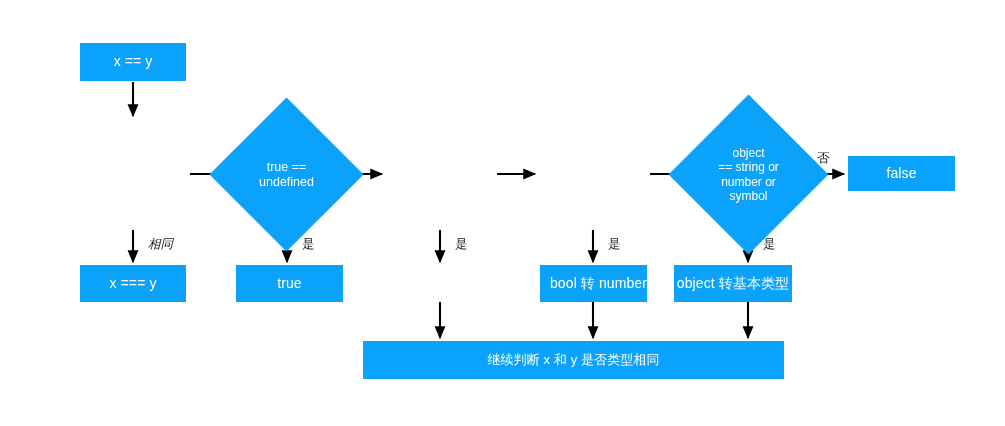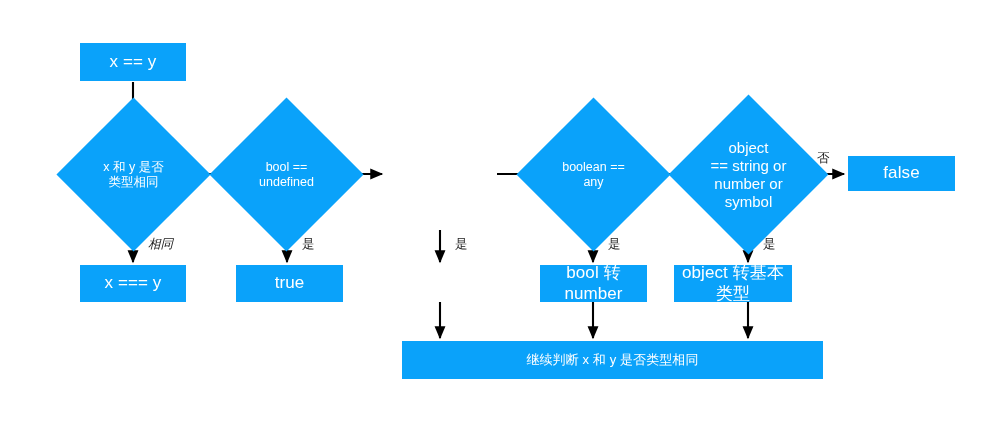--- a/index.html
+++ b/index.html
@@ -30,21 +30,21 @@
     display: flex;
     align-items: center;
     justify-content: center;
     color: #ffffff;
     text-align: center;
     line-height: 1.22;
     letter-spacing: 0.1px;
   }
   .box {
     background: #0aa2fa;
-    font-size: 17px;
+    font-size: 14px;
   }
   .box.wide {
     font-size: 13px;
   }
   .diamond-wrap {
     position: absolute;
   }
   .diamond-shape {
     position: absolute;
     left: 0;
@@ -106,42 +106,32 @@
 
     <line x1="440" y1="302" x2="440" y2="338" stroke="#000000" stroke-width="2.1" marker-end="url(#arrowhead)"></line>
     <line x1="593" y1="302" x2="593" y2="338" stroke="#000000" stroke-width="2.1" marker-end="url(#arrowhead)"></line>
     <line x1="748" y1="302" x2="748" y2="338" stroke="#000000" stroke-width="2.1" marker-end="url(#arrowhead)"></line>
   </svg>
 
   <div class="node box" style="left:80px; top:43px; width:106px; height:38px;">
     <span>x == y</span>
   </div>
 
-  <div class="diamond-wrap" style="left:79px; top:120px; width:109px; height:109px;">
-    <div class="diamond-shape"></div>
-    <div class="diamond-label">x 和 y 是否
-类型相同</div>
-  </div>
 
   <div class="diamond-wrap" style="left:232px; top:120px; width:109px; height:109px;">
     <div class="diamond-shape"></div>
-    <div class="diamond-label">bool ==
+    <div class="diamond-label">true ==
 undefined</div>
   </div>
 
 
-  <div class="diamond-wrap" style="left:539px; top:120px; width:109px; height:109px;">
-    <div class="diamond-shape"></div>
-    <div class="diamond-label">boolean ==
-any</div>
-  </div>
 
   <div class="diamond-wrap" style="left:692px; top:118px; width:113px; height:113px;">
     <div class="diamond-shape"></div>
-    <div class="diamond-label" style="font-size:15px;">object
+    <div class="diamond-label" style="font-size:12px;">object
 == string or
 number or
 symbol</div>
   </div>
 
   <span class="edge-label" style="left:148px; top:238px;font-style:italic;">相同</span>
   <span class="edge-label" style="left:302px; top:238px;">是</span>
   <span class="edge-label" style="left:455px; top:238px;">是</span>
   <span class="edge-label" style="left:608px; top:238px;">是</span>
   <span class="edge-label" style="left:763px; top:238px;">是</span>
@@ -161,17 +151,17 @@
 
 
   <div class="node box" style="left:540px; top:265px; width:107px; height:37px;justify-content:flex-end;">
     <span>bool 转 number</span>
   </div>
 
   <div class="node box" style="left:674px; top:265px; width:118px; height:37px;">
     <span>object 转基本类型</span>
   </div>
 
-  <div class="node box wide" style="left:402px; top:341px; width:421px; height:38px;">
+  <div class="node box wide" style="left:363px; top:341px; width:421px; height:38px;">
     <span>继续判断 x 和 y 是否类型相同</span>
   </div>
 
 </div>
 
 </body></html>

